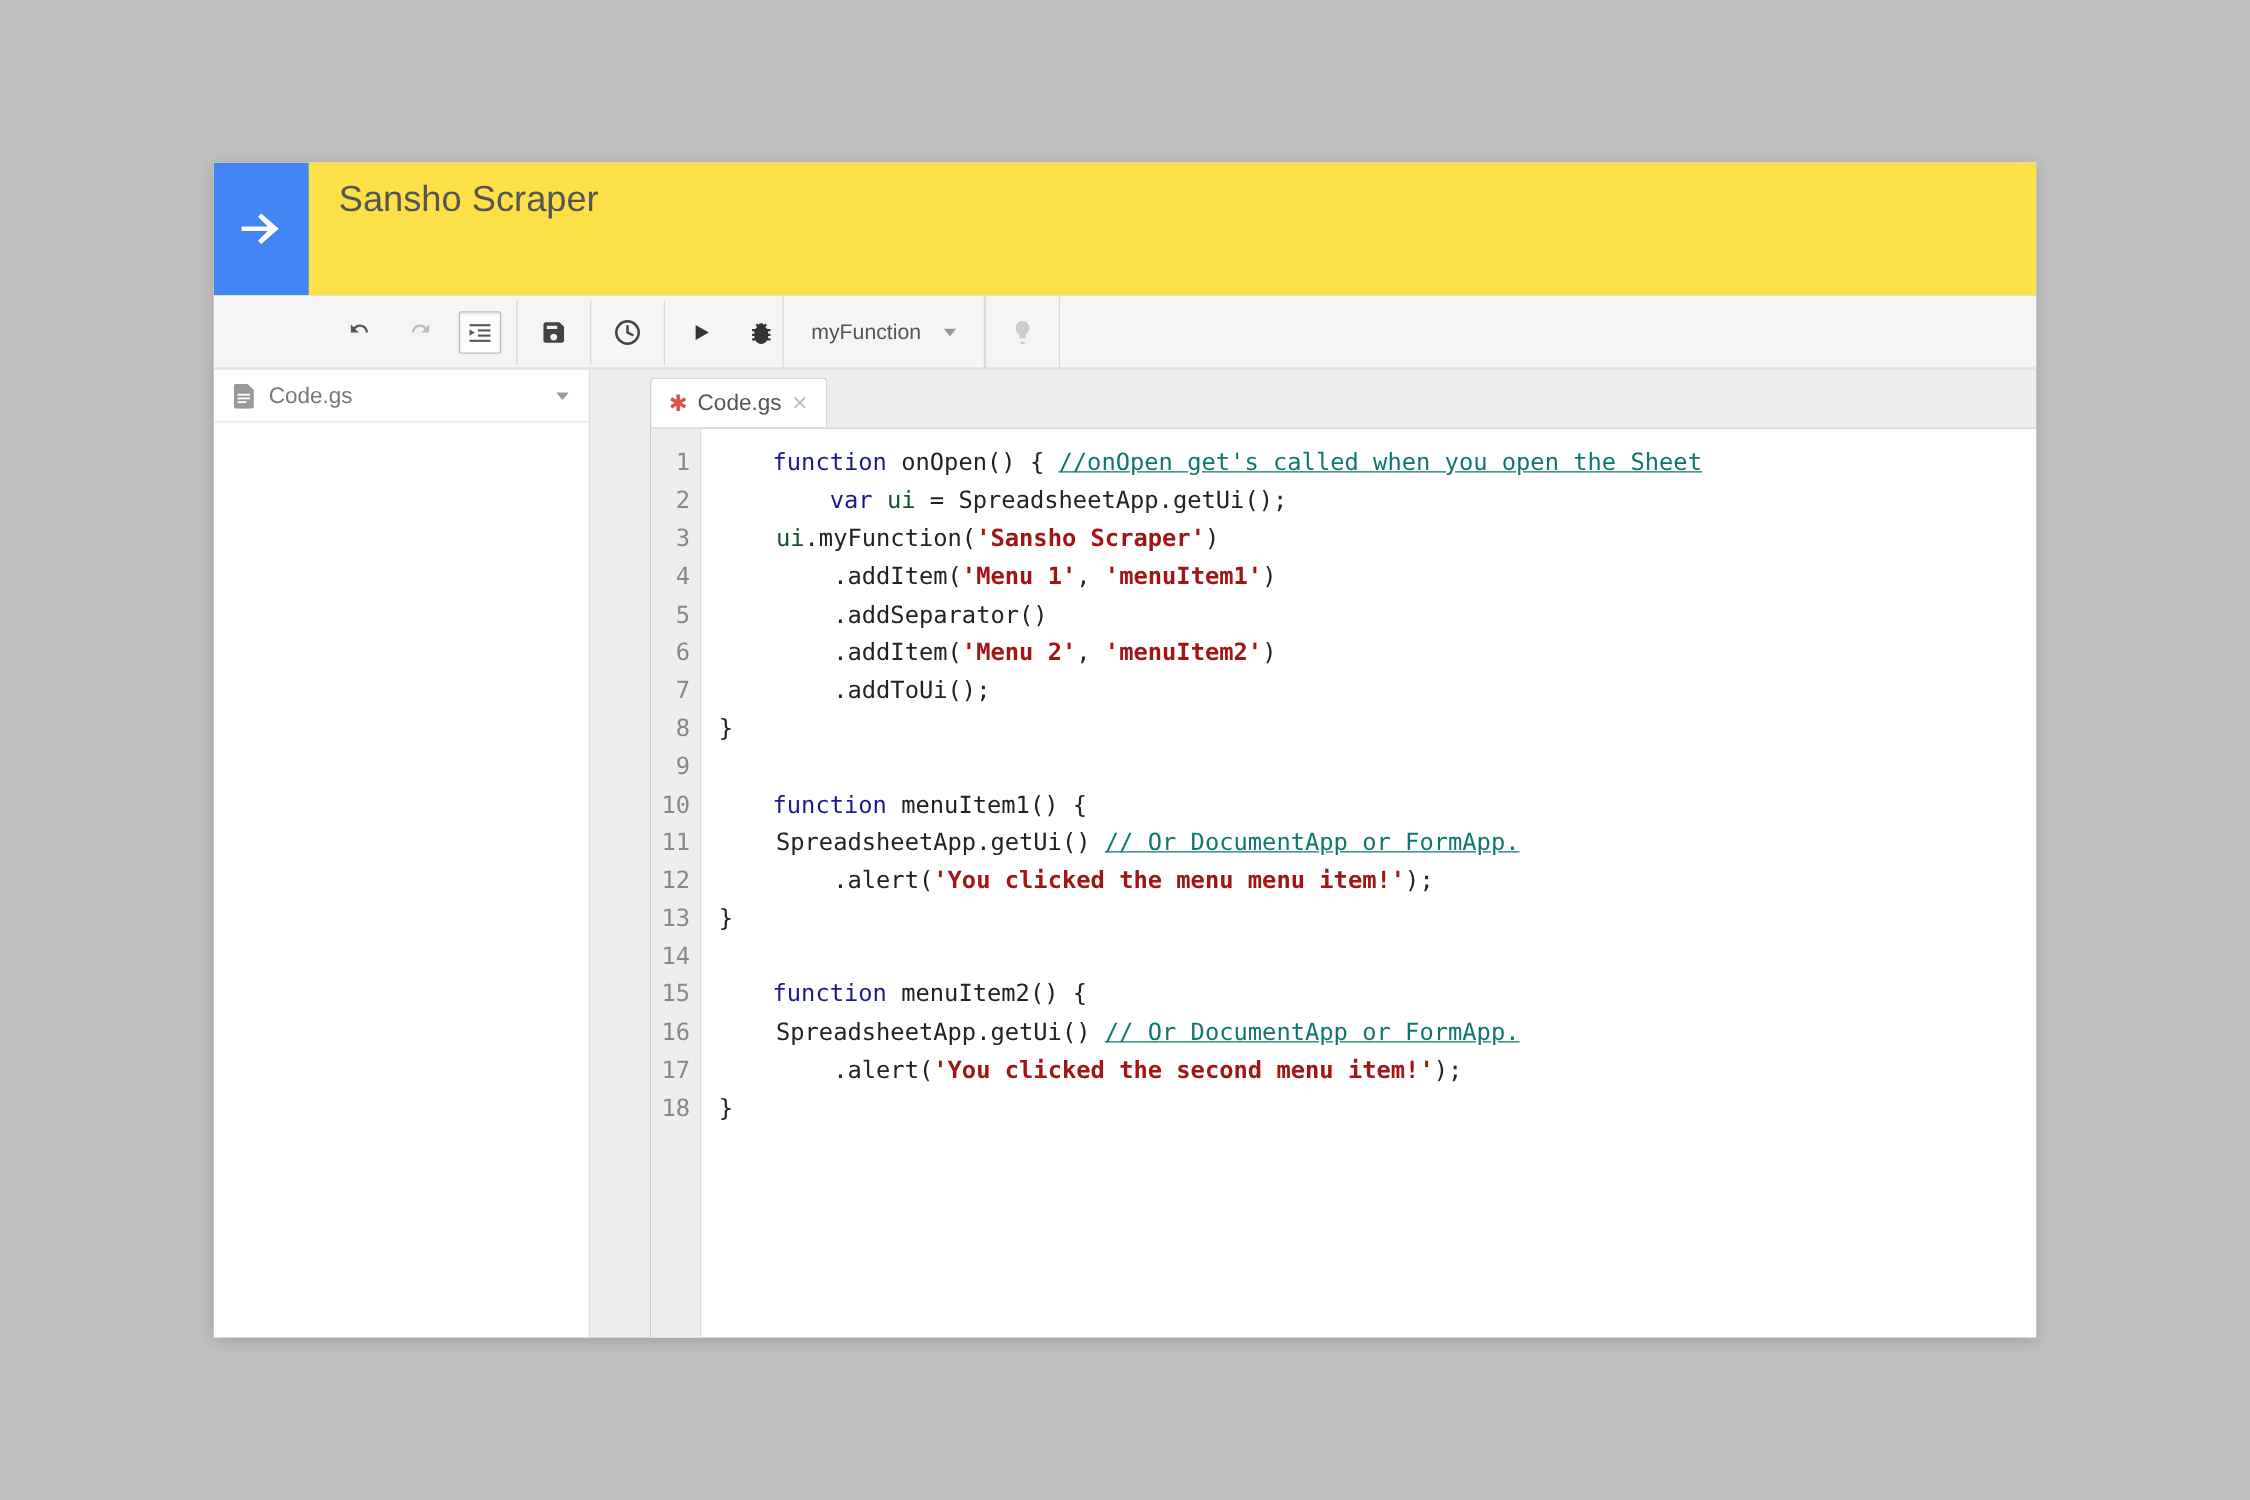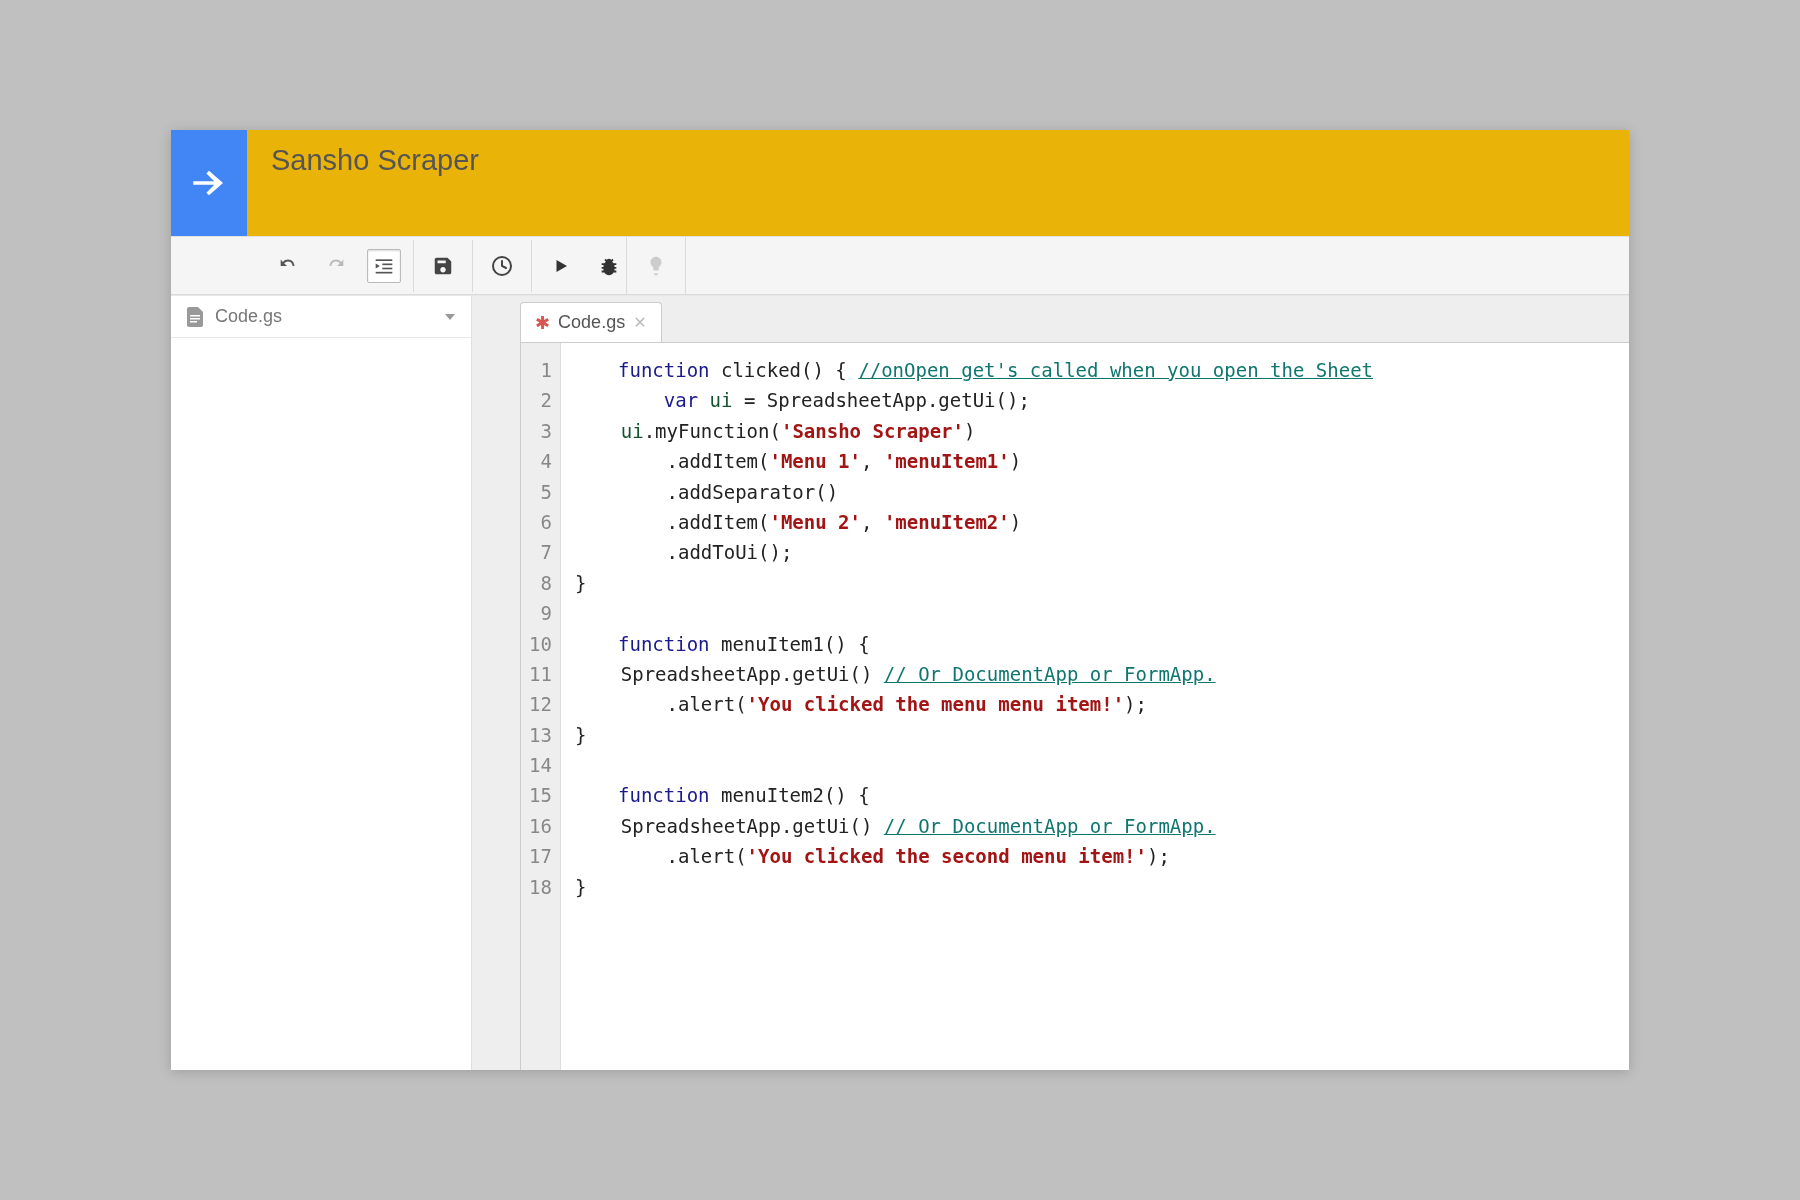--- a/index.html
+++ b/index.html
@@ -11,21 +11,21 @@
   }
   .window {
     width: 1458px; height: 940px;
     background: #fff;
     box-shadow: 0 2px 12px rgba(0,0,0,0.18);
     display: flex; flex-direction: column;
     overflow: hidden;
   }
   .header {
     display: flex; align-items: flex-start;
-    background: #eab308;
+    background: #fde047;
     border-bottom: 1px solid #e0e0e0;
     text-align: right;
   }
   .logo-box {
     width: 76px; height: 106px;
     background: #4285f4;
     display: flex; align-items: center; justify-content: center;
     flex-shrink: 0;
   }
   .logo-arrow { width: 42px; height: 42px; }
@@ -205,20 +205,24 @@
       <div class="tool-btn">
         <svg width="18" height="18" viewBox="0 0 24 24">
             <path d="M6 4l14 8-14 8z" fill="#333"></path>
           </svg>
       </div>
       <div class="tool-btn">
         <svg width="22" height="22" viewBox="0 0 24 24">
             <path d="M12 4c-1.7 0-3 1.3-3 3h6c0-1.7-1.3-3-3-3zm-5 5H4v2h2.1c-.1.3-.1.7-.1 1v1H4v2h2v1c0 .3 0 .7.1 1H4v2h3c1.1 1.8 3 3 5 3s3.9-1.2 5-3h3v-2h-2.1c.1-.3.1-.7.1-1v-1h2v-2h-2v-1c0-.3 0-.7-.1-1H20V9h-3c-.4-.7-1-1.3-1.6-1.7L17 5.6 15.6 4.2l-2 2C13.1 6.1 12.6 6 12 6s-1.1.1-1.6.2l-2-2L7 5.6l1.6 1.7C8 7.7 7.4 8.3 7 9z" fill="#333"></path>
           </svg>
       </div>
+    </div>
+    <div class="func-dropdown">
+      <span>myFunction</span>
+      <div class="tri-down"></div>
     </div>
     <div class="lightbulb">
       <svg width="22" height="22" viewBox="0 0 24 24">
           <path d="M12 2C8.7 2 6 4.7 6 8c0 2.2 1.2 4.2 3 5.2V16c0 .6.4 1 1 1h4c.6 0 1-.4 1-1v-2.8c1.8-1 3-3 3-5.2 0-3.3-2.7-6-6-6zm-2 18h4v1c0 .6-.4 1-1 1h-2c-.6 0-1-.4-1-1v-1z" fill="#ccc"></path>
         </svg>
     </div>
   </div>
 
   <div class="main-area">
     <div class="sidebar">
@@ -238,21 +242,21 @@
     <div class="editor-wrap">
       <div class="tabs">
         <div class="tab">
           <span class="star">✱</span>
           <span>Code.gs</span>
           <span class="close">✕</span>
         </div>
       </div>
       <div class="editor-body">
         <div class="gutter">1<br>2<br>3<br>4<br>5<br>6<br>7<br>8<br>9<br>10<br>11<br>12<br>13<br>14<br>15<br>16<br>17<br>18</div>
-        <div class="code"><span class="kw">function</span> <span class="fn">clicked</span><span class="pln">() { </span><span class="com">//onOpen get's called when you open the Sheet</span>
+        <div class="code"><span class="kw">function</span> <span class="fn">onOpen</span><span class="pln">() { </span><span class="com">//onOpen get's called when you open the Sheet</span>
 <span class="pln">    </span><span class="kw">var</span><span> </span><span class="id">ui</span><span class="pln"> = SpreadsheetApp.getUi();</span>
 <span class="pln">    </span><span class="id">ui</span><span class="pln">.myFunction(</span><span class="str">'Sansho Scraper'</span><span class="pln">)</span>
 <span class="pln">        .addItem(</span><span class="str">'Menu 1'</span><span class="pln">, </span><span class="str">'menuItem1'</span><span class="pln">)</span>
 <span class="pln">        .addSeparator()</span>
 <span class="pln">        .addItem(</span><span class="str">'Menu 2'</span><span class="pln">, </span><span class="str">'menuItem2'</span><span class="pln">)</span>
 <span class="pln">        .addToUi();</span>
 <span class="pln">}</span>
 <span class="pln"></span>
 <span class="kw">function</span><span class="pln"> menuItem1() {</span>
 <span class="pln">    SpreadsheetApp.getUi() </span><span class="com">// Or DocumentApp or FormApp.</span>

